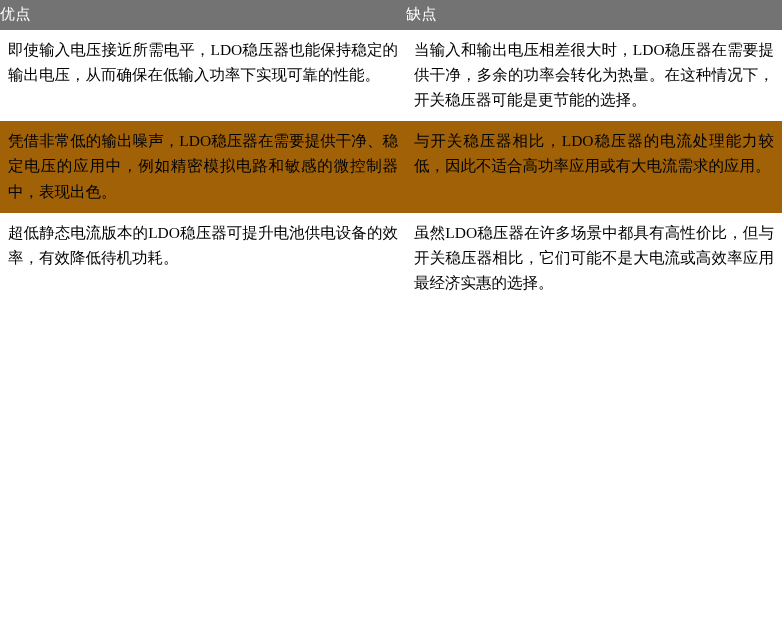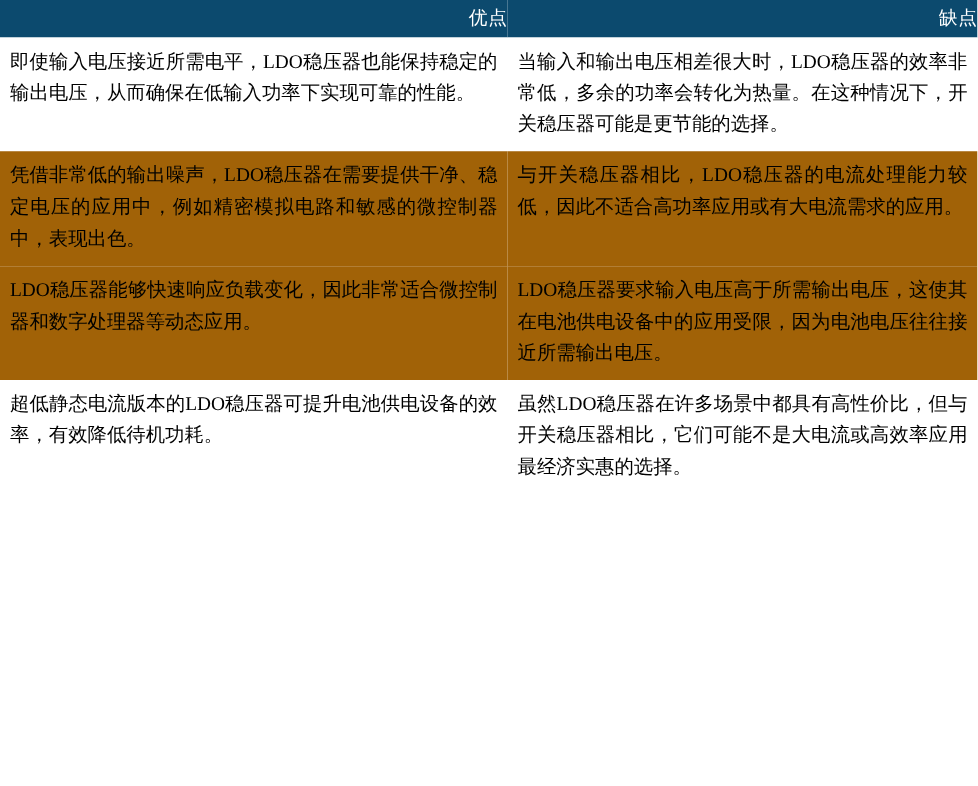--- a/index.html
+++ b/index.html
@@ -17,26 +17,26 @@
     width: 782px;
     height: 629px;
     box-sizing: border-box;
   }
   table.pros-cons {
     border-collapse: collapse;
     width: 782px;
     table-layout: fixed;
   }
   table.pros-cons th {
-    background: #0c4a6e;
+    background: #737373;
     color: #ffffff;
     font-family: "Liberation Sans", "DejaVu Sans", sans-serif;
     font-weight: normal;
     font-size: 15px;
-    text-align: right;
+    text-align: left;
     padding: 5px 0 6px 0;
     border: none;
     letter-spacing: 0.5px;
   }
   table.pros-cons td {
     vertical-align: top;
     font-size: 15.5px;
     line-height: 1.62;
     color: #000000;
     padding: 7px 8px 9px 8px;
@@ -69,37 +69,29 @@
         <th>优点</th>
         <th>缺点</th>
       </tr>
     </thead>
     <tbody>
       <tr class="row-band-a">
         <td class="cell-left">
             <span class="cell-text">即使输入电压接近所需电平，LDO稳压器也能保持稳定的输出电压，从而确保在低输入功率下实现可靠的性能。</span>
           </td>
         <td class="cell-right">
-            <span class="cell-text">当输入和输出电压相差很大时，LDO稳压器的效率非常低，多余的功率会转化为热量。在这种情况下，开关稳压器可能是更节能的选择。</span>
+            <span class="cell-text">当输入和输出电压相差很大时，LDO稳压器在需要提供干净，多余的功率会转化为热量。在这种情况下，开关稳压器可能是更节能的选择。</span>
           </td>
       </tr>
       <tr class="row-band-b">
         <td class="cell-left">
             <span class="cell-text">凭借非常低的输出噪声，LDO稳压器在需要提供干净、稳定电压的应用中，例如精密模拟电路和敏感的微控制器中，表现出色。</span>
           </td>
         <td class="cell-right">
             <span class="cell-text">与开关稳压器相比，LDO稳压器的电流处理能力较低，因此不适合高功率应用或有大电流需求的应用。</span>
-          </td>
-      </tr>
-      <tr class="row-band-b">
-        <td class="cell-left">
-            <span class="cell-text">LDO稳压器能够快速响应负载变化，因此非常适合微控制器和数字处理器等动态应用。</span>
-          </td>
-        <td class="cell-right">
-            <span class="cell-text">LDO稳压器要求输入电压高于所需输出电压，这使其在电池供电设备中的应用受限，因为电池电压往往接近所需输出电压。</span>
           </td>
       </tr>
       <tr class="row-band-a">
         <td class="cell-left">
             <span class="cell-text">超低静态电流版本的LDO稳压器可提升电池供电设备的效率，有效降低待机功耗。</span>
           </td>
         <td class="cell-right">
             <span class="cell-text">虽然LDO稳压器在许多场景中都具有高性价比，但与开关稳压器相比，它们可能不是大电流或高效率应用最经济实惠的选择。</span>
           </td>
       </tr>

